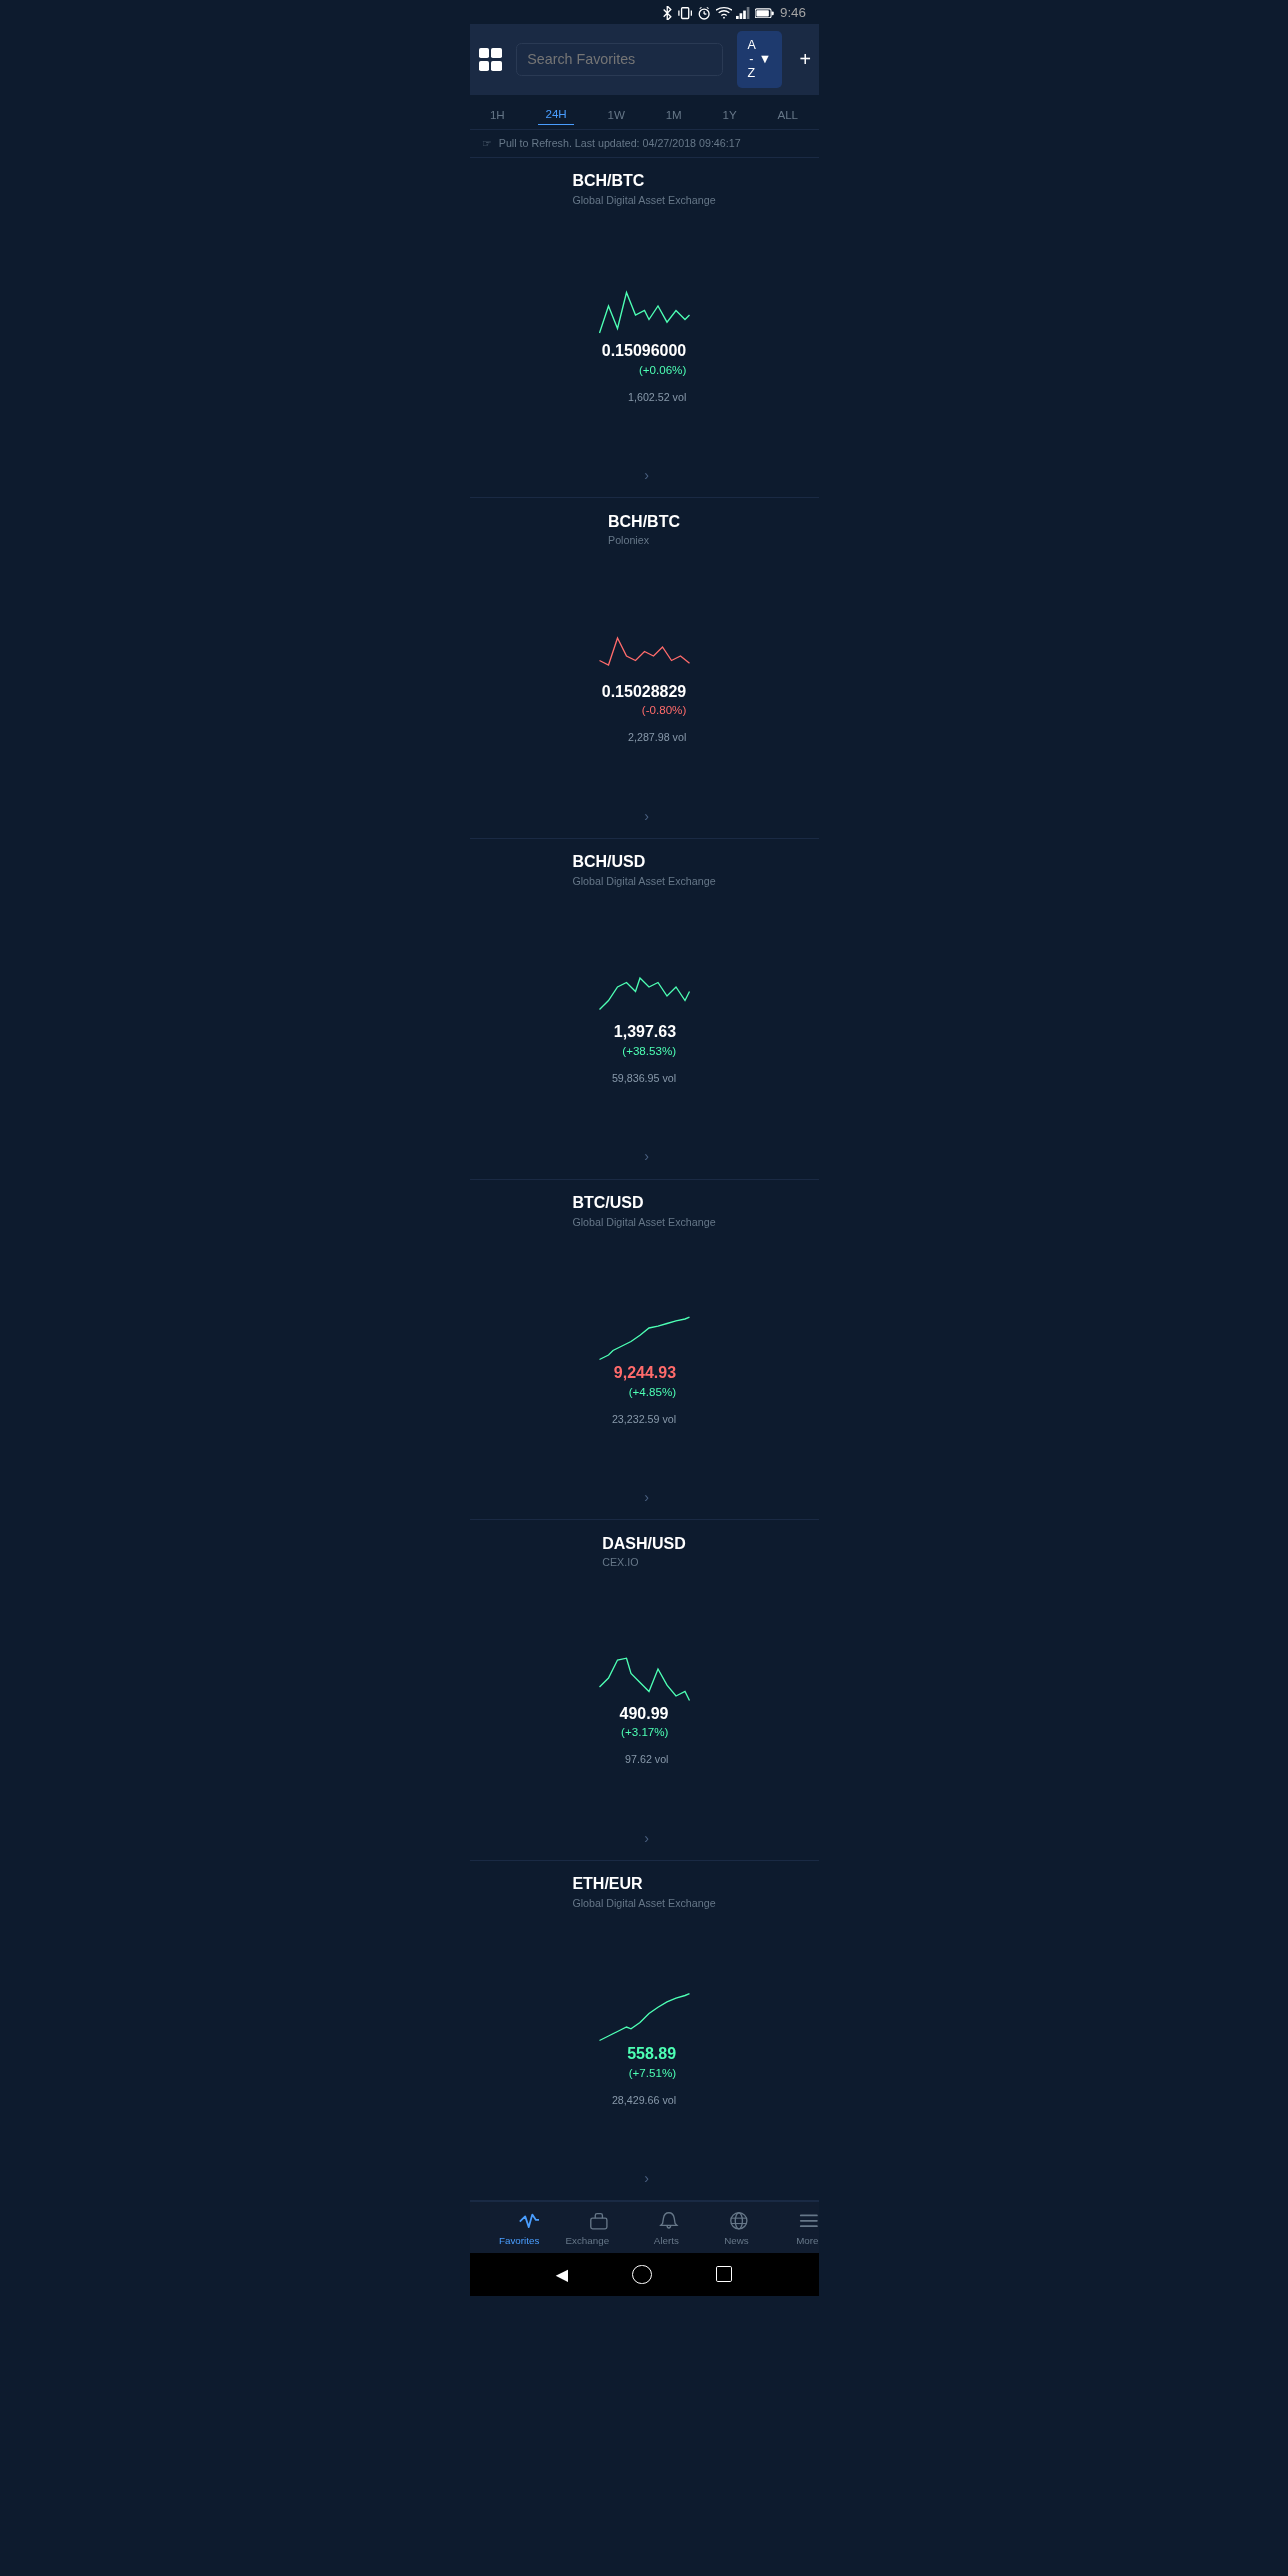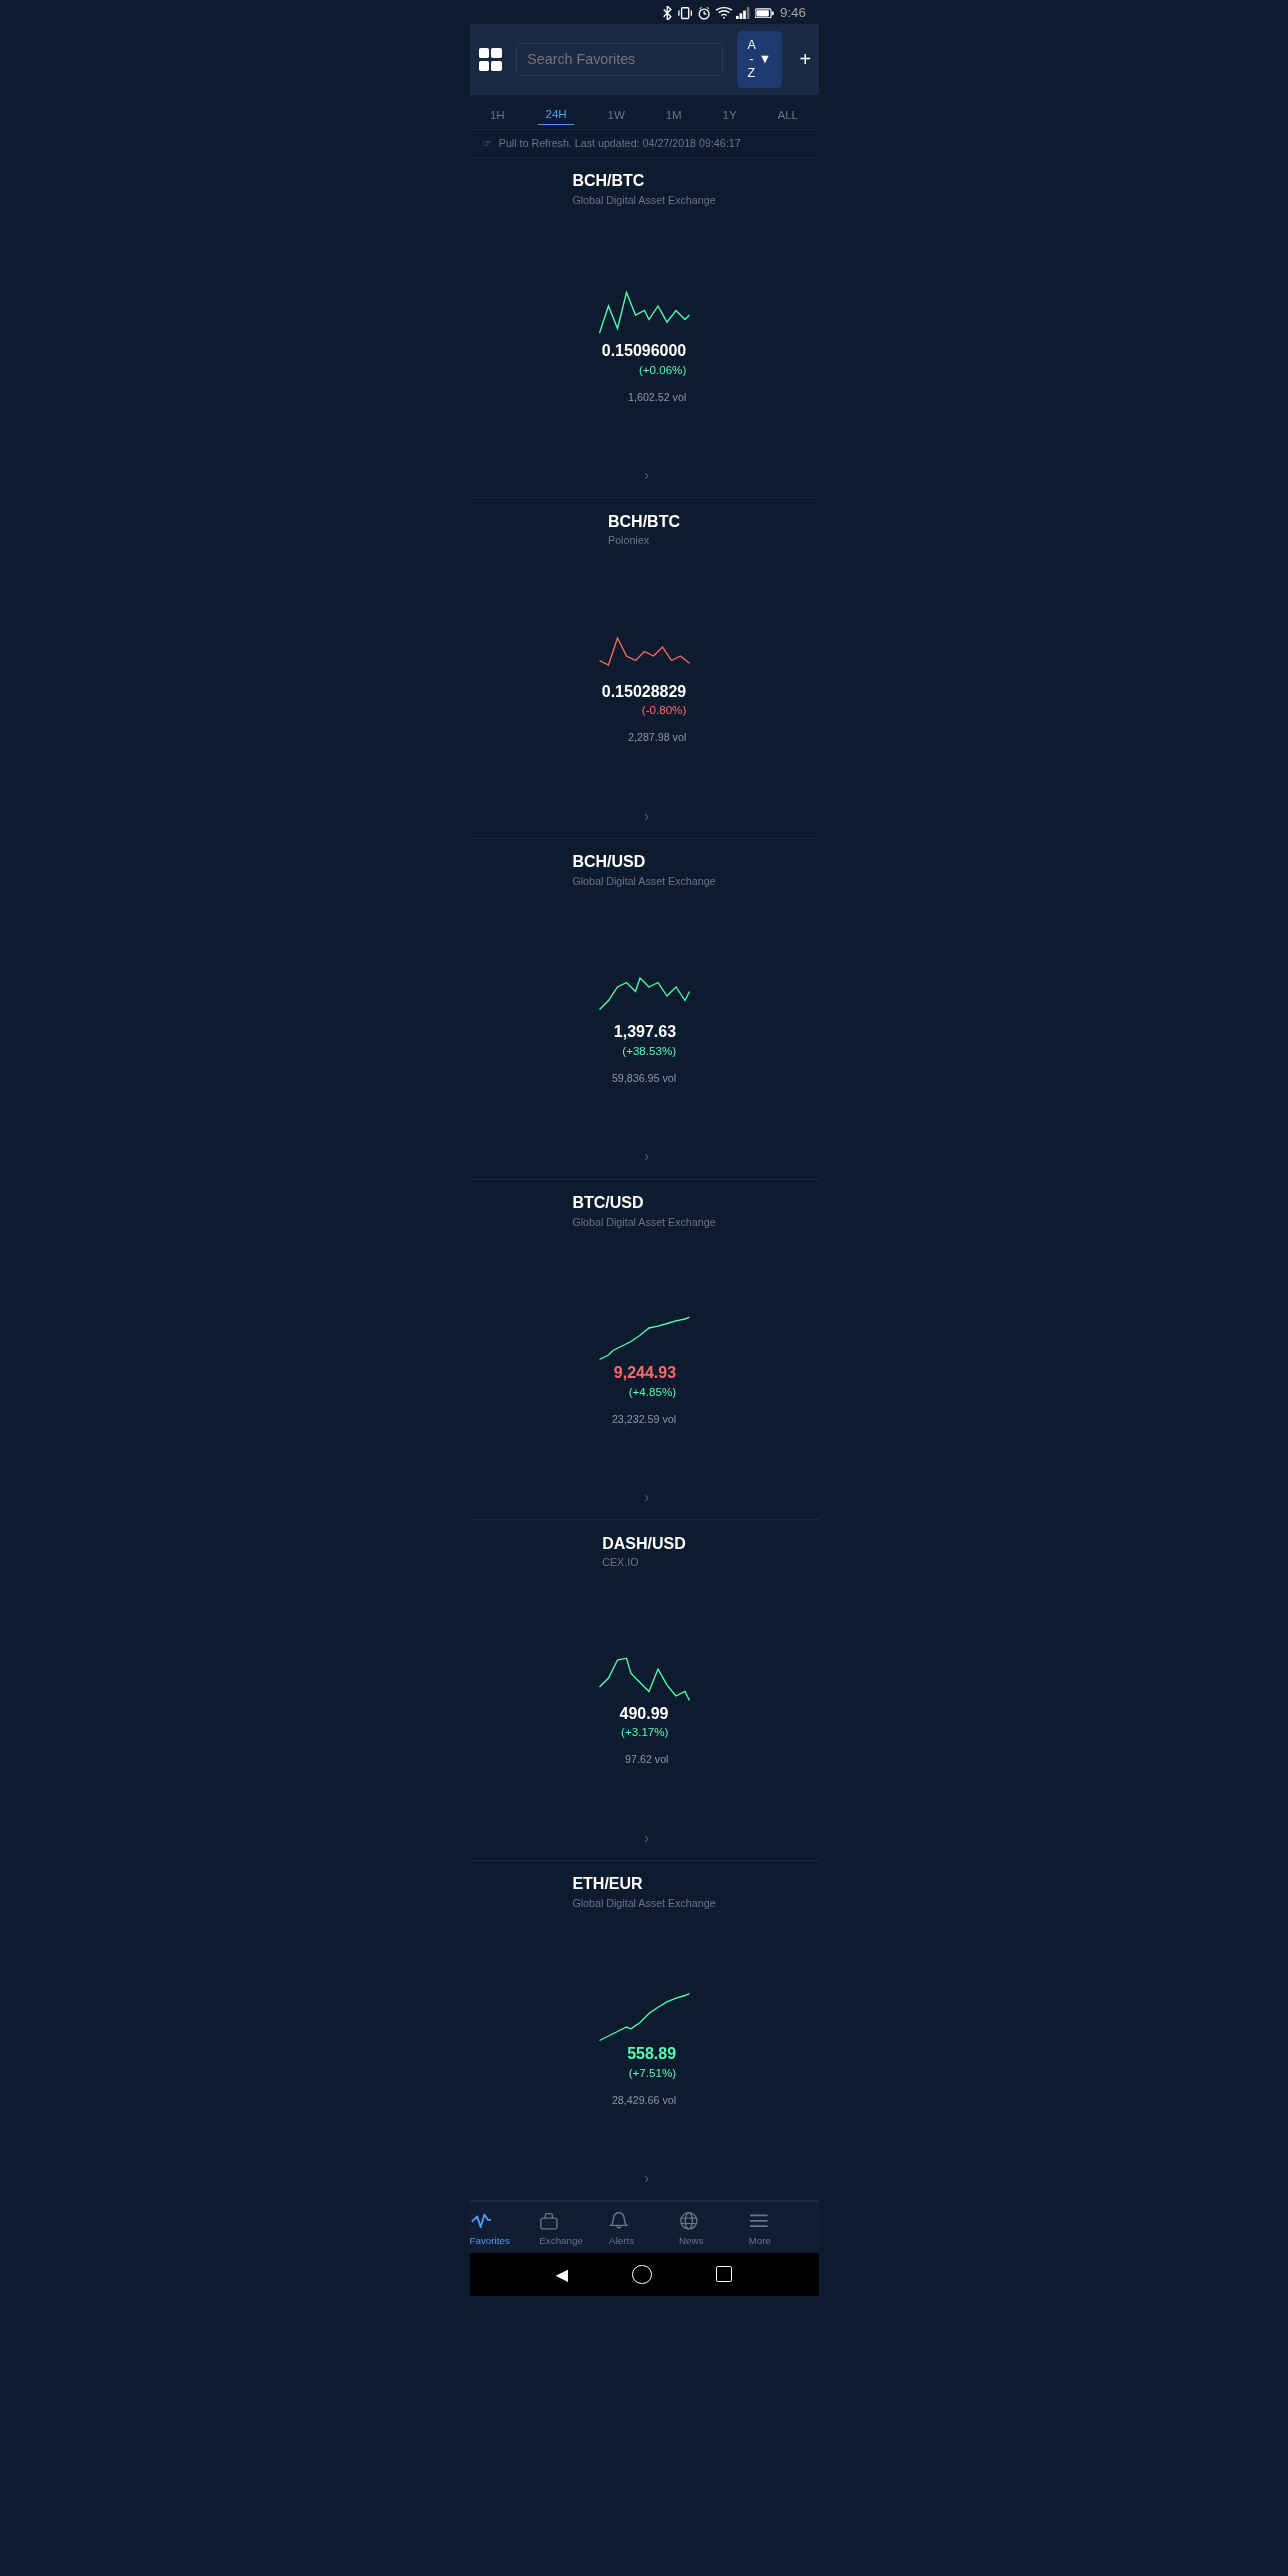--- a/index.html
+++ b/index.html
@@ -170,21 +170,21 @@
       background: #111d30;
       display: flex;
       border-top: 0.9px solid #1a2a44;
       position: sticky;
       bottom: 0;
     }
     .nav-item {
       flex: 1;
       display: flex;
       flex-direction: column;
-      align-items: flex-start;
+      align-items: flex-end;
       padding: 9px 0 7.2px;
       cursor: pointer;
       color: #667788;
       font-size: 9.8px;
       gap: 3.6px;
     }
     .nav-item.active { color: #4a9eff; }
 
     
     .android-nav {

